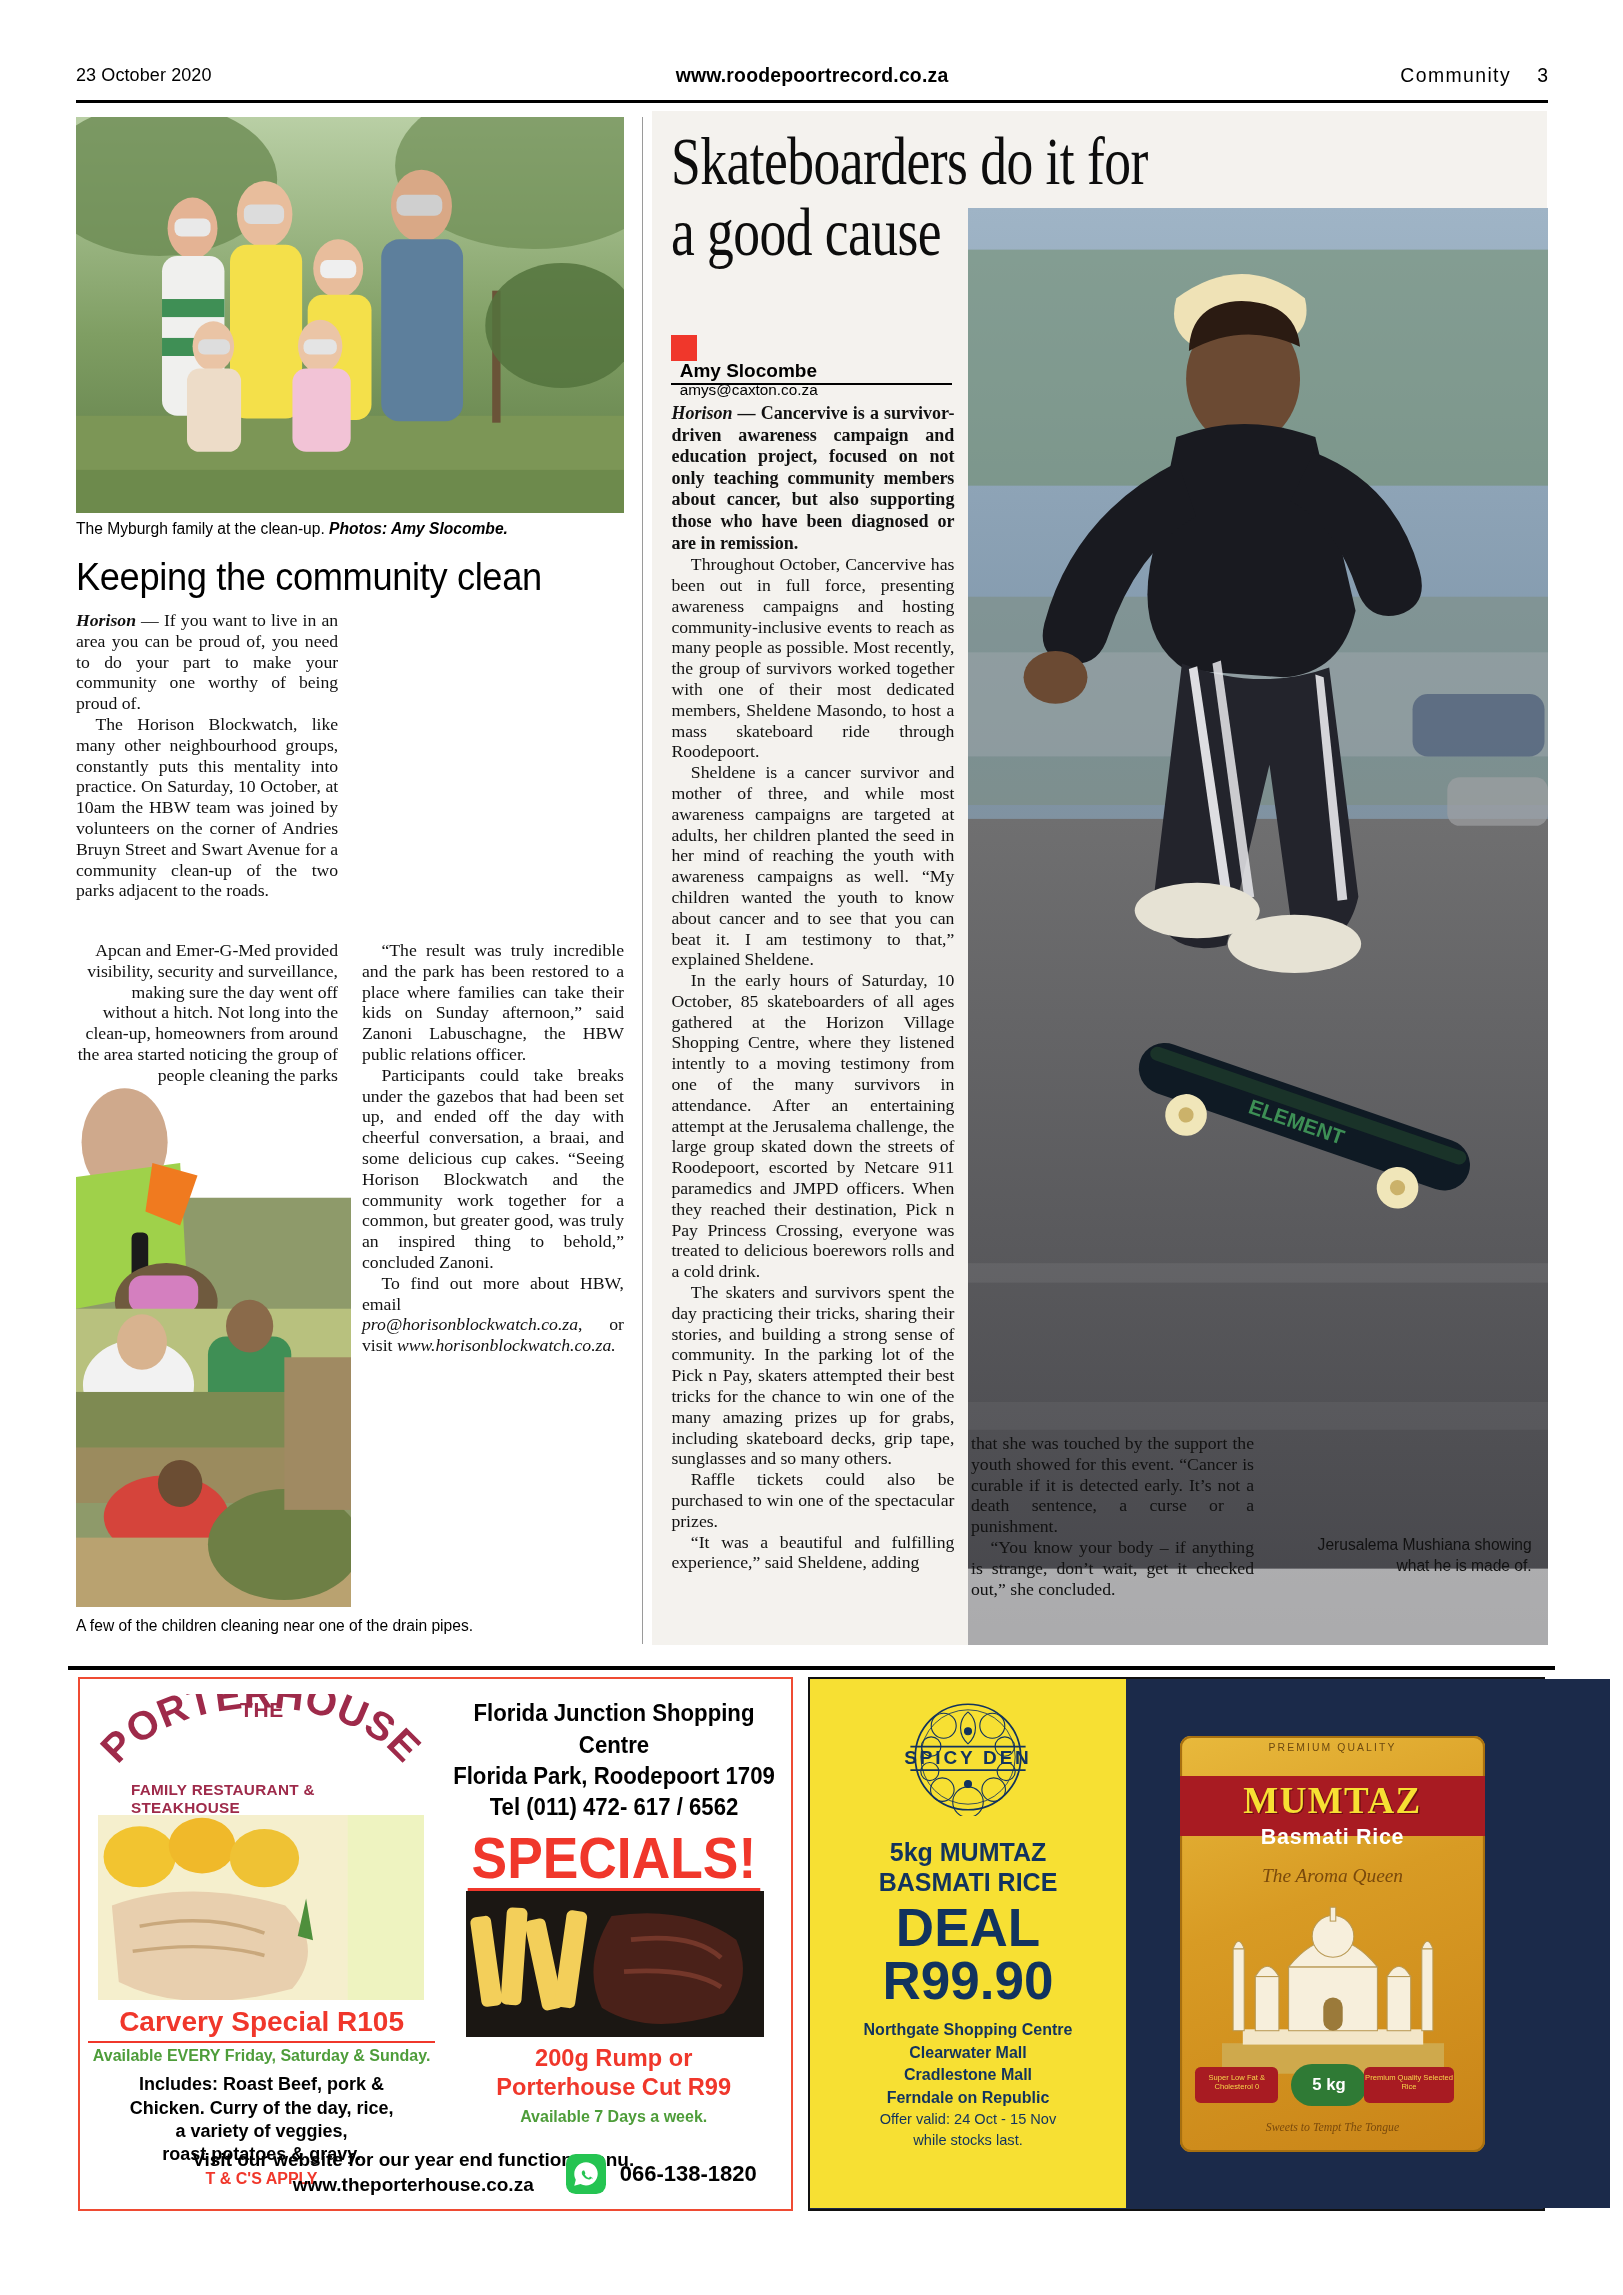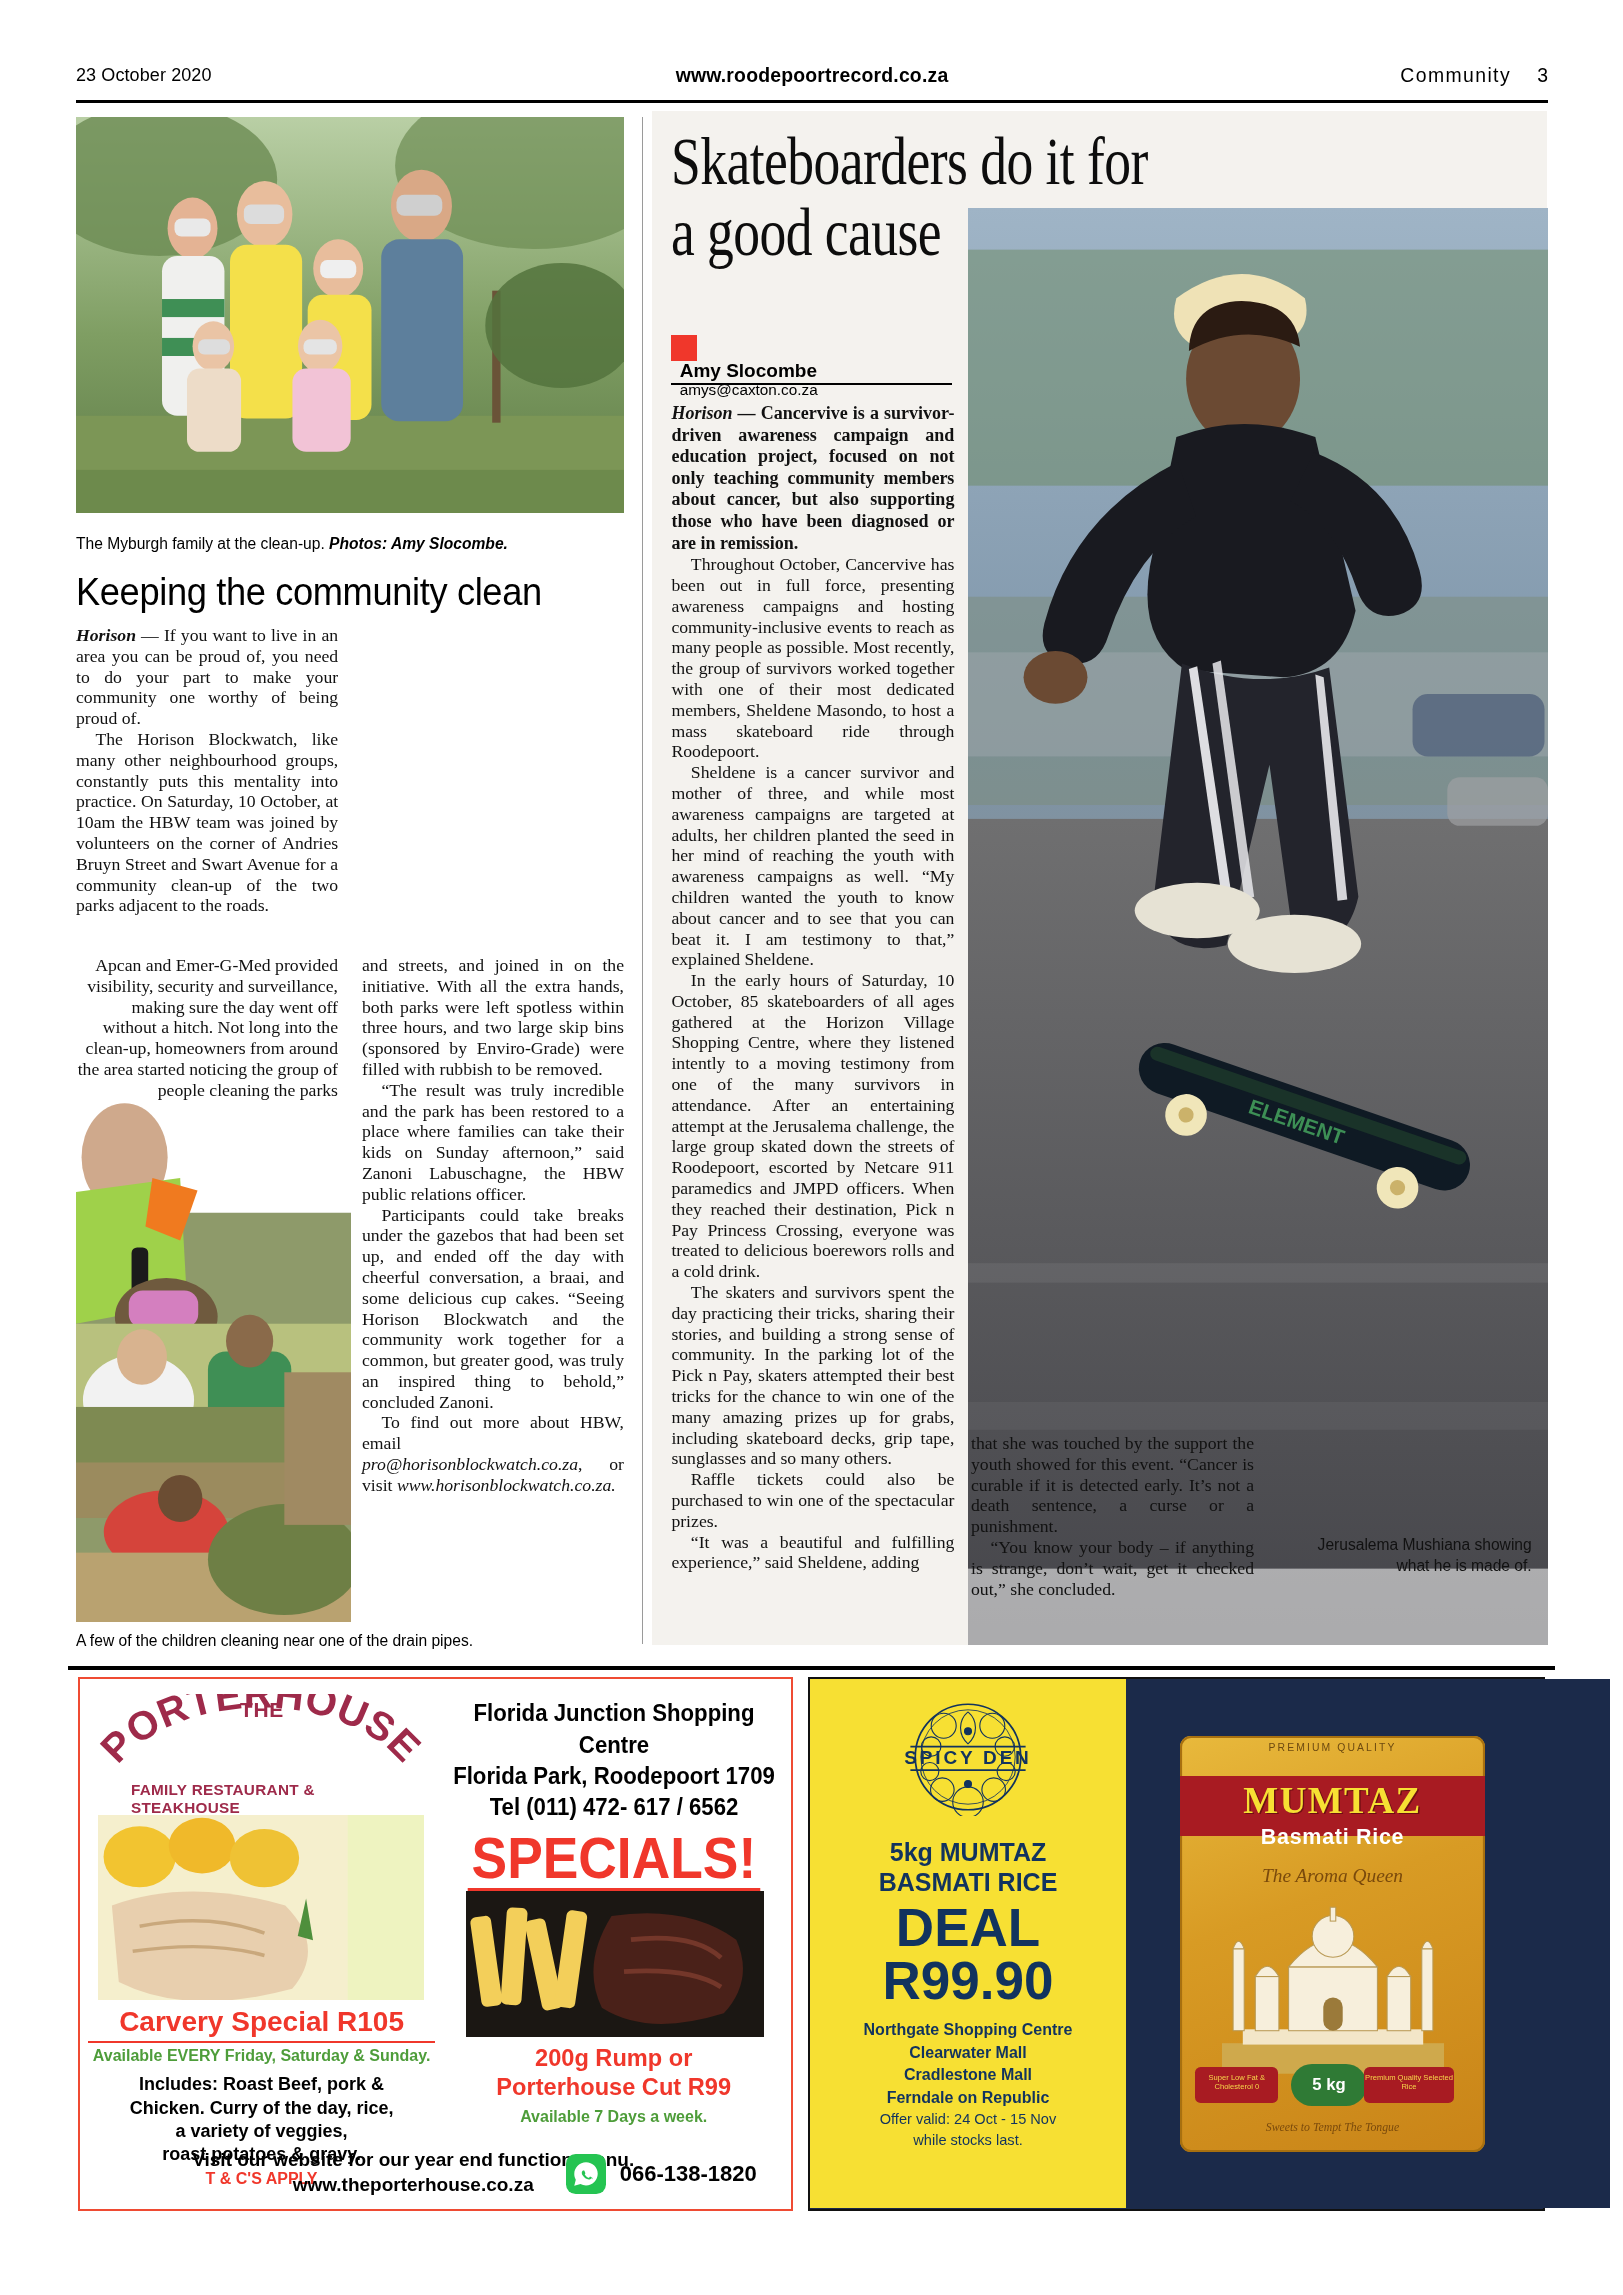--- a/index.html
+++ b/index.html
@@ -12,21 +12,21 @@
   .mh-url{position:absolute;left:0;right:0;top:2.8px;text-align:center;font-family:"Liberation Sans",sans-serif;font-weight:bold;font-size:19.4px;color:#000;letter-spacing:0.2px;}
   .mh-sect{position:absolute;right:37px;top:2.8px;font-family:"Liberation Sans",sans-serif;font-size:19.4px;color:#000;letter-spacing:1.4px;}
   .mh-page{position:absolute;right:0;top:2.8px;font-family:"Liberation Sans",sans-serif;font-size:19.4px;color:#000;}
   .mh-rule{position:absolute;left:76px;top:100px;width:1472px;height:2.8px;background:#000;}
 
   
   .left-col{position:absolute;left:76px;top:117px;width:548px;}
   .photo{position:relative;overflow:hidden;background:#cfcfcf;}
 
   .photo-family{width:548px;height:396px;}
-  .cap{font-family:"Liberation Sans",sans-serif;font-size:15.6px;color:#000;line-height:1.28;padding-top:21px;}
+  .cap{font-family:"Liberation Sans",sans-serif;font-size:15.6px;color:#000;line-height:1.28;padding-top:6px;}
   .cap b{font-style:italic;font-weight:bold;}
 
   .lhead{font-family:"Liberation Sans",sans-serif;font-weight:normal;font-size:39px;line-height:1.0;letter-spacing:-0.4px;color:#000;margin:18px 0 14px 0;
     transform:scaleX(.93);transform-origin:left center;}
 
   .lbody{column-count:2;column-gap:23.6px;column-fill:auto;font-size:17.7px;line-height:1.175;text-align:justify;height:330px;
     font-family:"Liberation Serif",serif;color:#111;hyphens:auto;}
   .lbody p{margin:0;text-indent:1.1em;}
   .lbody p.first{text-indent:0;}
   .lbody b{font-weight:bold;font-style:italic;}
@@ -234,21 +234,20 @@
           <ellipse cx="300" cy="700" rx="110" ry="80" fill="#6e7f45"></ellipse>
           <rect x="300" y="430" width="96" height="220" fill="#a08a62"></rect>
         </svg>
       </div>
 
       <div class="wz-text">
         <p>Apcan and Emer-G-Med provided visibility, security and surveillance, making sure the day went off without a hitch. Not long into the clean-up, homeowners from around the area started noticing the group of people cleaning the parks</p>
       </div>
 
       <div class="wz-col2">
-        <p class="noind">and streets, and joined in on the initiative. With all the extra hands, both parks were left spotless within three hours, and two large skip bins (sponsored by Enviro-Grade) were filled with rubbish to be removed.</p>
         <p>“The result was truly incredible and the park has been restored to a place where families can take their kids on Sunday afternoon,” said Zanoni Labuschagne, the HBW public relations officer.</p>
         <p>Participants could take breaks under the gazebos that had been set up, and ended off the day with cheerful conversation, a braai, and some delicious cup cakes. “Seeing Horison Blockwatch and the community work together for a common, but greater good, was truly an inspired thing to behold,” concluded Zanoni.</p>
         <p>
           <span>To find out more about HBW, email </span><i>pro@horisonblockwatch.co.za</i><span>, or visit </span><i>www.horisonblockwatch.co.za.</i>
         </p>
       </div>
 
       <div class="cap2">A few of the children cleaning near one of the drain pipes.</div>
     </div>
   </div>

